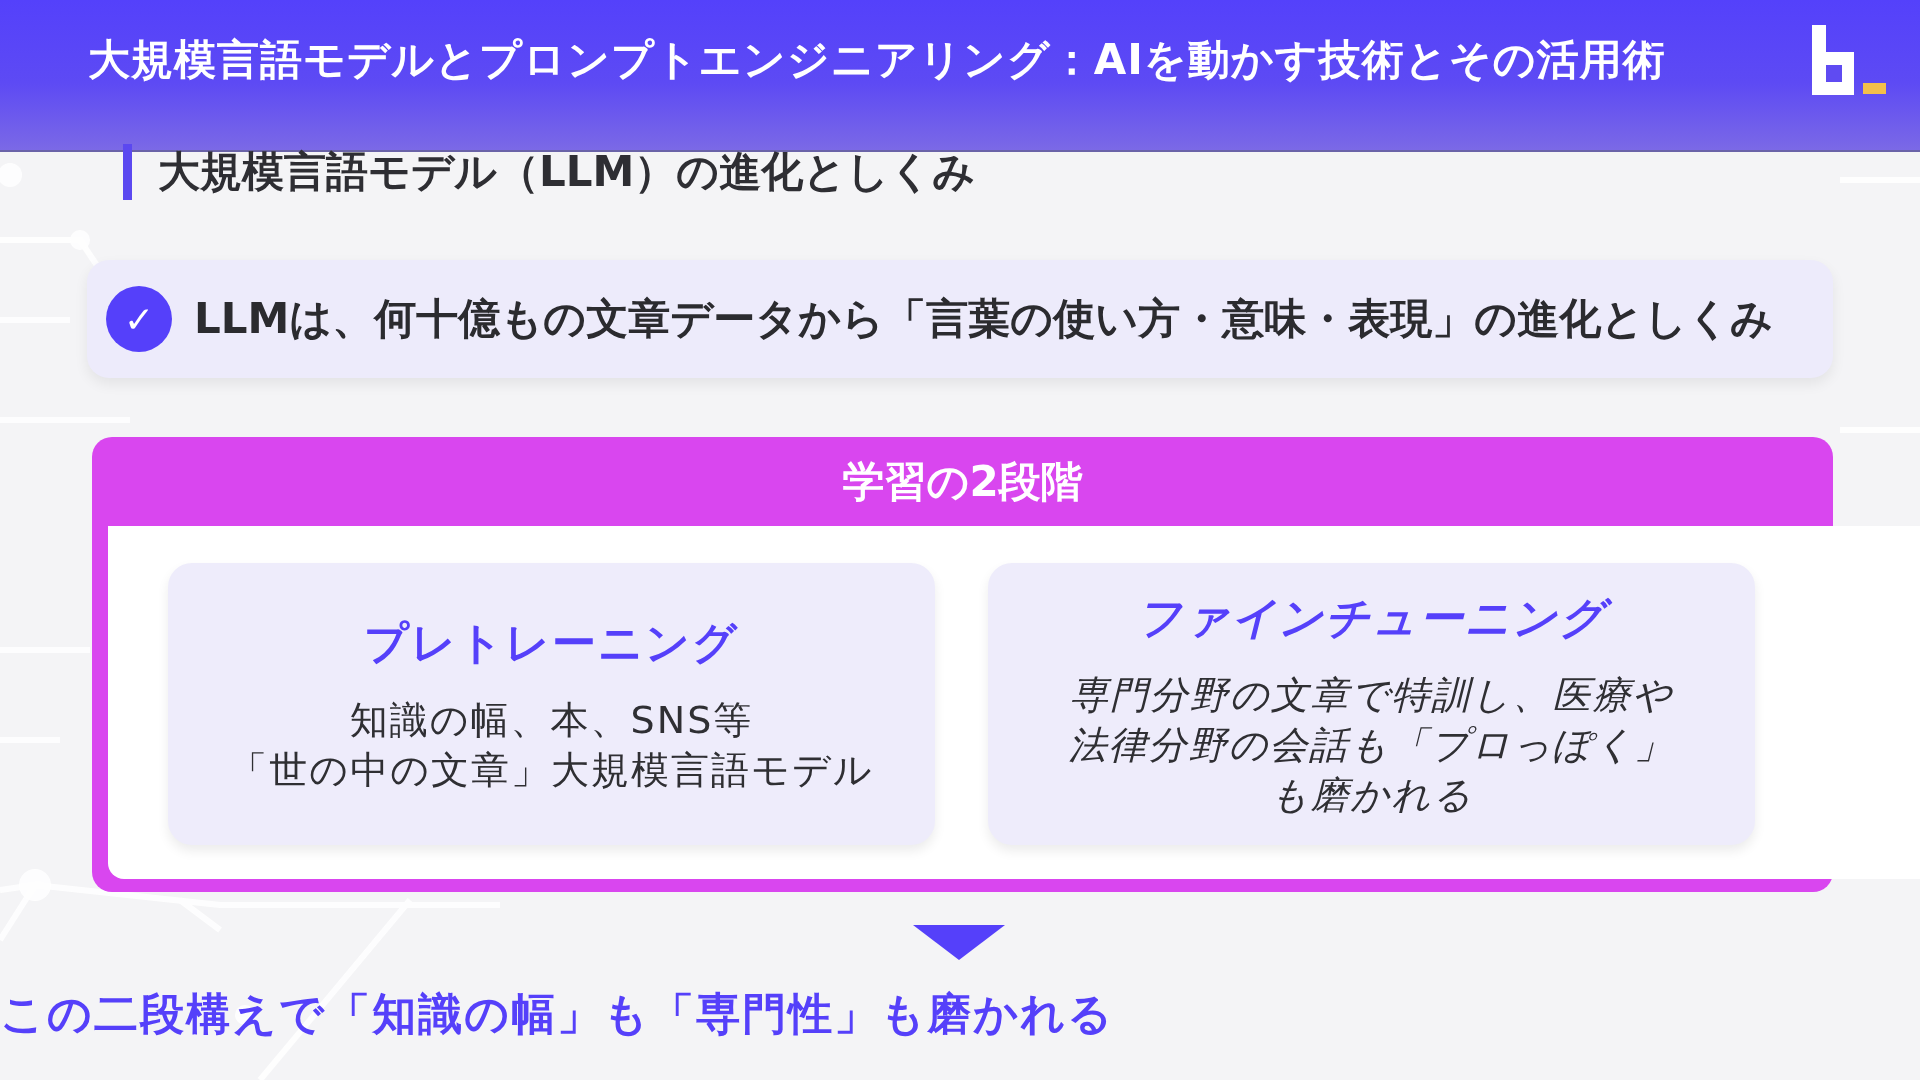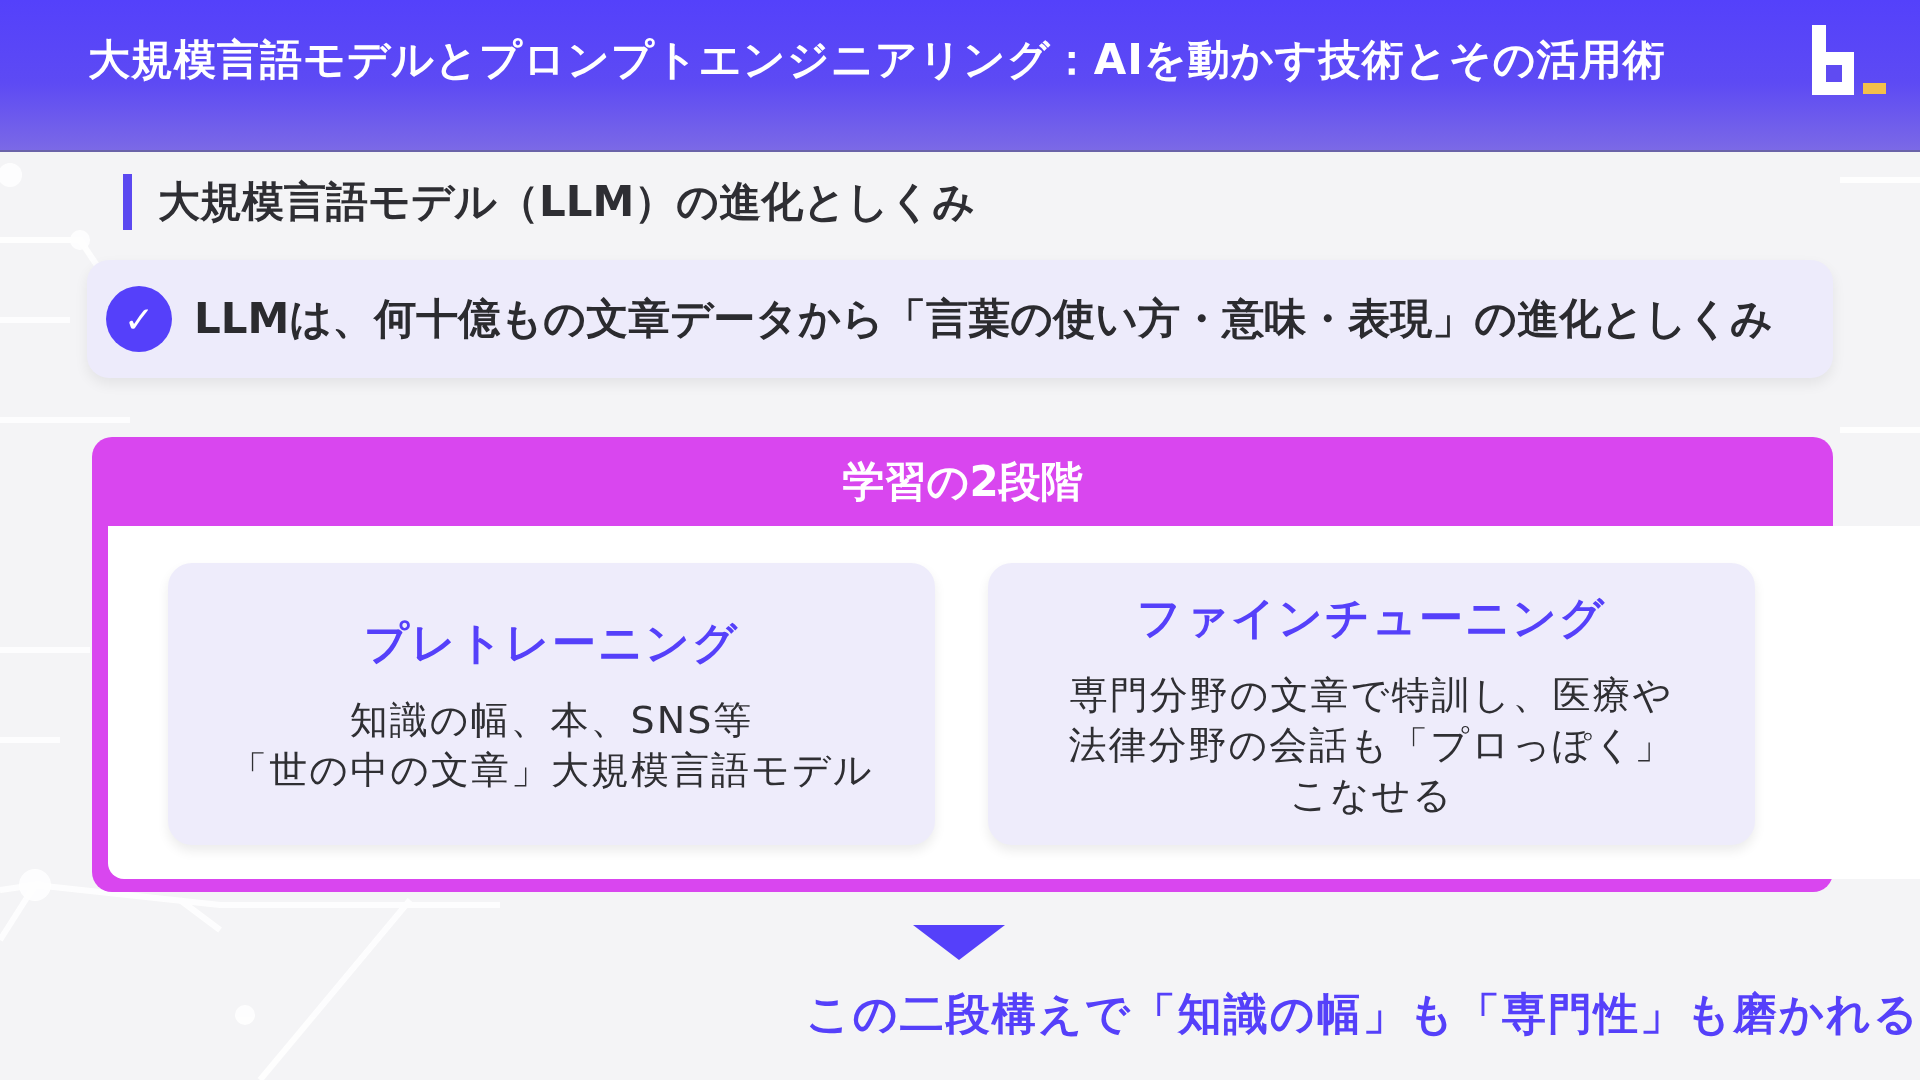--- a/index.html
+++ b/index.html
@@ -20,21 +20,21 @@
     position: absolute; left: 88px; top: 32px;
     font-size: 42px; font-weight: bold; color: #ffffff; letter-spacing: 1px;
     white-space: nowrap;
   }
   .logo { position: absolute; left: 1810px; top: 24px; width: 80px; height: 74px; }
   .logo-b-stem { position: absolute; left: 2px; top: 1px; width: 14px; height: 70px; background: #fff; }
   .logo-b-bowl { position: absolute; left: 2px; top: 28px; width: 42px; height: 43px; background: #fff; }
   .logo-b-hole { position: absolute; left: 16px; top: 41px; width: 16px; height: 17px; background: #5f4bf2; }
   .logo-dot { position: absolute; left: 53px; top: 59px; width: 23px; height: 11px; background: #f3bf4a; }
 
-  .section-title-wrap { position: absolute; left: 87px; top: 174px; height: 56px; display: flex; align-items: center; padding-left: 36px; }
+  .section-title-wrap { position: absolute; left: 87px; top: 144px; height: 56px; display: flex; align-items: center; padding-left: 36px; }
   .section-accent { width: 9px; height: 56px; background: #5b48f0; }
   .section-title { margin-left: 26px; font-size: 42px; font-weight: bold; color: #2e2e33; white-space: nowrap; }
 
   .callout {
     position: absolute; left: 87px; top: 260px; width: 1746px; height: 118px;
     background: #edebfb; border-radius: 22px;
     box-shadow: 0 6px 14px rgba(0,0,0,0.07);
     display: flex; align-items: center;
   }
   .check-circle {
@@ -57,32 +57,32 @@
     position: absolute; left: 16px; top: 89px; width: 1841px; height: 353px;
     background: #ffffff; border-radius: 0 0 16px 16px;
   }
   .card {
     position: absolute; top: 37px; width: 767px; height: 282px;
     background: #eeecfb; border-radius: 24px;
     box-shadow: 0 6px 12px rgba(0,0,0,0.08);
     display: flex; flex-direction: column; align-items: center; justify-content: center; text-align: center;
   }
   .card-1 { left: 60px; }
-  .card-2 { left: 880px; }
+  .card-2 { left: 880px; font-style: italic; }
   .card-title { font-size: 44px; font-weight: bold; color: #5540fa; letter-spacing: 2px; }
   .card-body { margin-top: 22px; font-size: 38px; color: #2f2f33; line-height: 50px; letter-spacing: 2px; }
   .card-body div { white-space: nowrap; }
 
   .down-arrow {
     position: absolute; left: 913px; top: 925px; width: 0; height: 0;
     border-left: 46px solid transparent; border-right: 46px solid transparent;
     border-top: 35px solid #5540fa;
   }
   .conclusion {
-    position: absolute; left: 0; top: 985px; width: 1920px; text-align: right;
+    position: absolute; left: 0; top: 985px; width: 1920px; text-align: left;
     font-size: 44px; font-weight: bold; color: #5540fa; letter-spacing: 2px; white-space: nowrap;
   }
 </style>
 </head>
 <body>
 
 <svg class="bg-pattern" width="1920" height="1080" viewBox="0 0 1920 1080">
   <g stroke="#ffffff" stroke-width="6" fill="none" opacity="0.9">
     <path d="M0 240 L80 240 L100 270"></path>
     <path d="M0 320 L70 320"></path>
@@ -133,21 +133,21 @@
       <div class="card-body">
         <div>知識の幅、本、SNS等</div>
         <div>「世の中の文章」大規模言語モデル</div>
       </div>
     </div>
     <div class="card card-2">
       <div class="card-title">ファインチューニング</div>
       <div class="card-body">
         <div>専門分野の文章で特訓し、医療や</div>
         <div>法律分野の会話も「プロっぽく」</div>
-        <div>こなせる</div>
+        <div>も磨かれる</div>
       </div>
     </div>
   </div>
 </div>
 
 <div class="down-arrow"></div>
 
 <div class="conclusion">この二段構えで「知識の幅」も「専門性」も磨かれる</div>
 
 </body></html>

